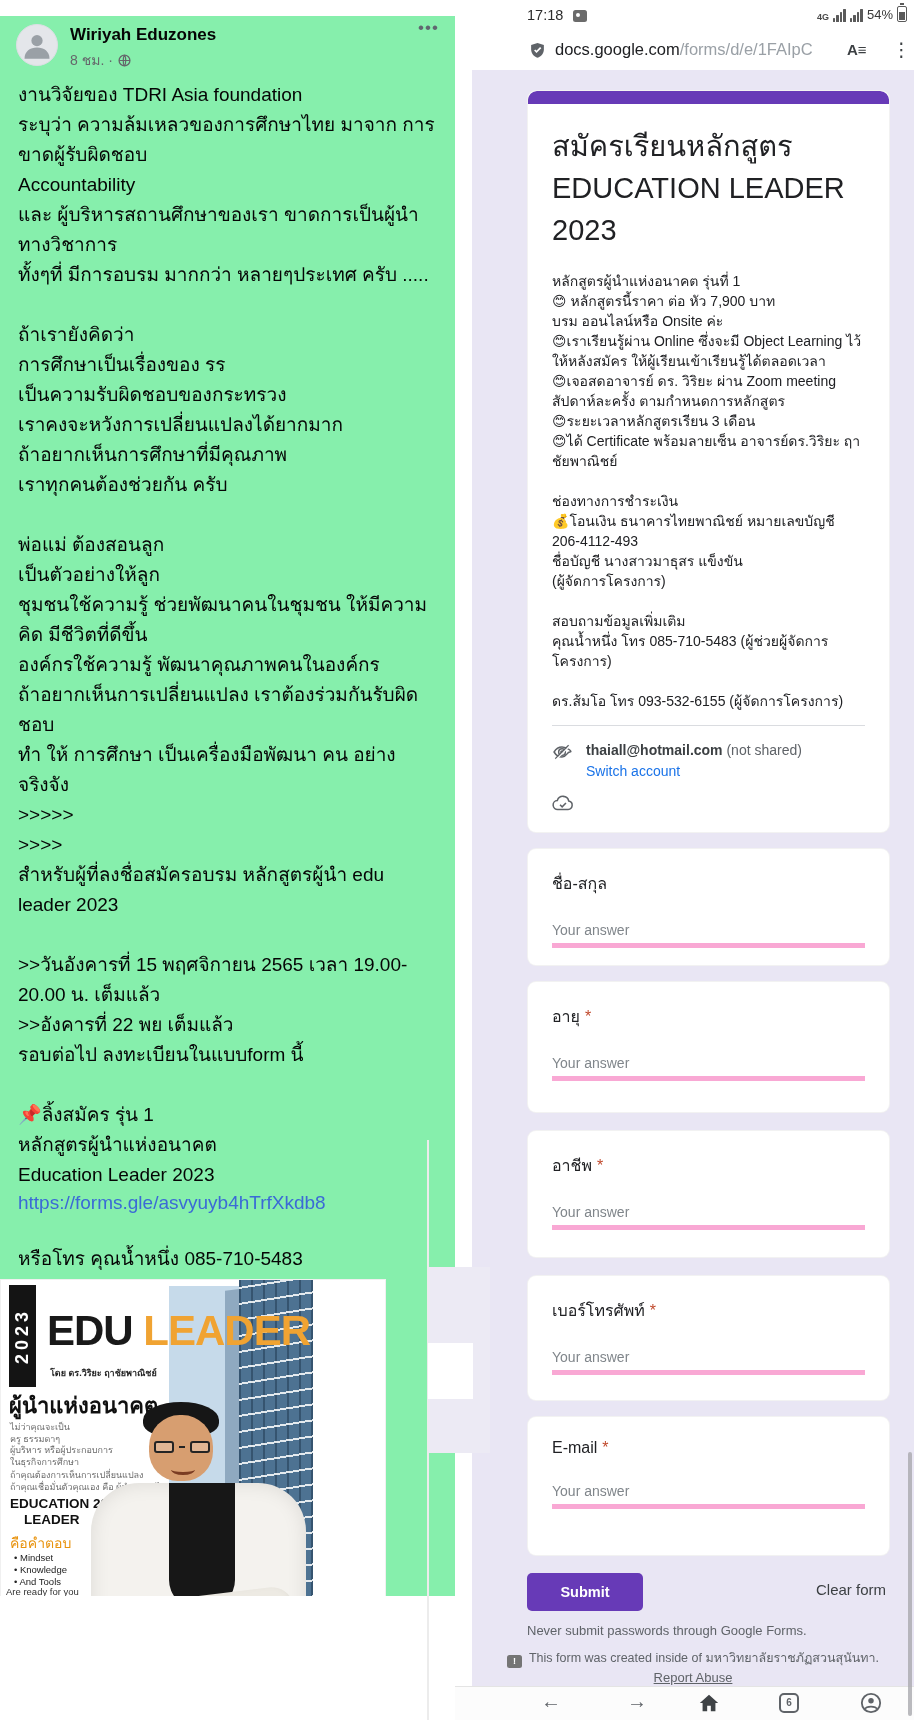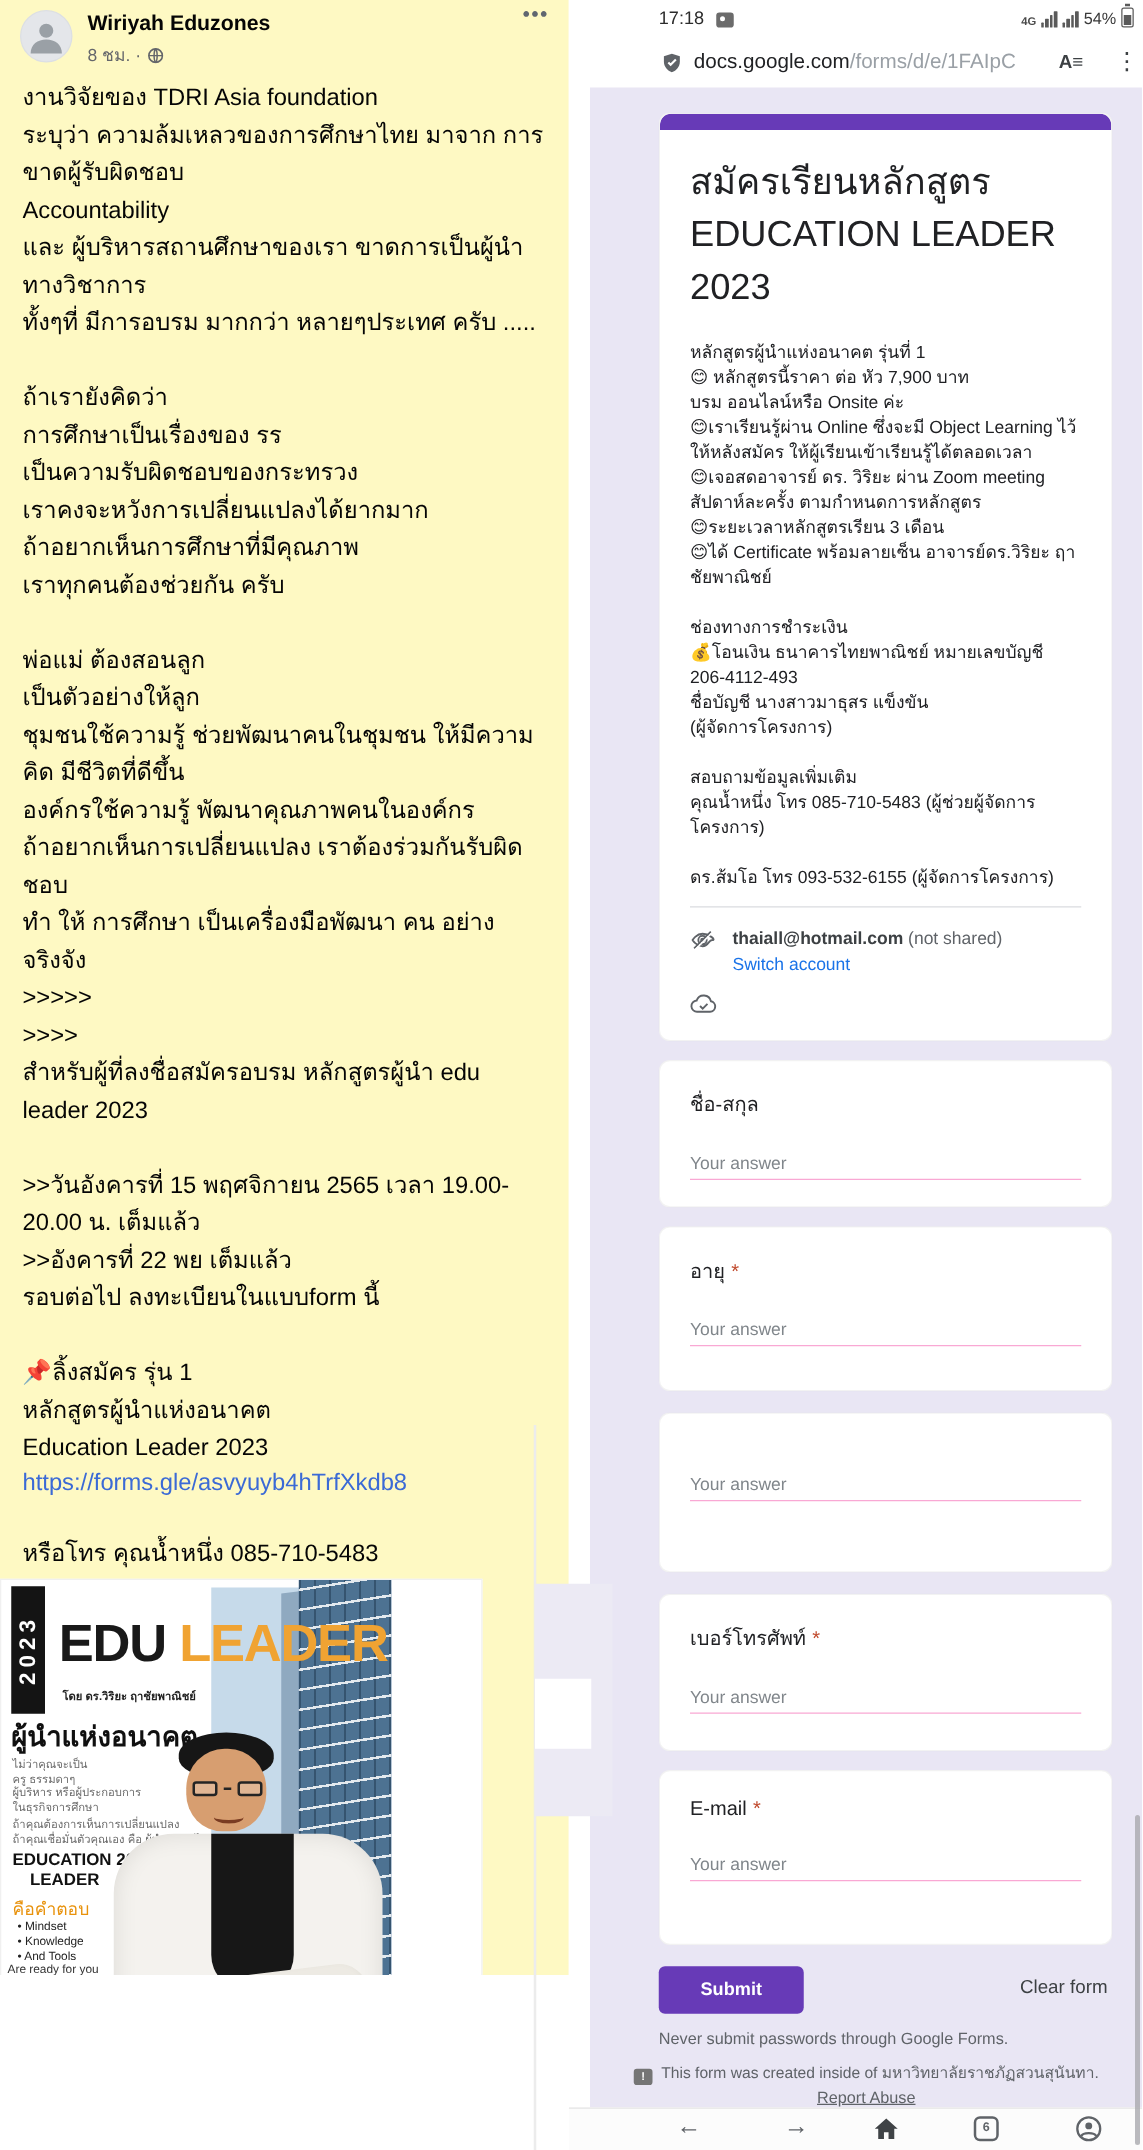--- a/index.html
+++ b/index.html
@@ -2,21 +2,21 @@
 <html><head>
 <meta charset="utf-8">
 <style>
   html,body{margin:0;padding:0;background:#fff}
   #screen{position:relative;width:914px;height:1720px;background:#fff;overflow:hidden;
           font-family:"Liberation Sans","DejaVu Sans",sans-serif;color:#050505}
   #screen *{box-sizing:border-box}
   .abs{position:absolute}
 
   
-  #fb{position:absolute;left:0;top:0;width:455px;height:1580px;background:#fef9c3;overflow:hidden}
+  #fb{position:absolute;left:0;top:16px;width:455px;height:1580px;background:#86efac;overflow:hidden}
   #fb-avatar{position:absolute;left:16px;top:8px;width:42px;height:42px;border-radius:50%;
              background:#e4e6ea;border:1px solid #dcdfe4;display:flex;align-items:center;justify-content:center;overflow:hidden}
   #fb-name{position:absolute;left:70px;top:9px;font-size:17px;font-weight:700;color:#050505}
   #fb-meta{position:absolute;left:70px;top:33px;font-size:14px;color:#65676b;display:flex;align-items:center;gap:5px}
   #fb-dots{position:absolute;left:418px;top:2px;font-size:17px;color:#606770;letter-spacing:1px;cursor:pointer}
   #fb-body{position:absolute;left:18px;top:64px;width:424px;height:1108px;font-size:19px;line-height:30px;
            color:#050505;white-space:pre-line;overflow:hidden}
   #fb-link{position:absolute;left:18px;top:1176px;font-size:19px;color:#3b6ad6;text-decoration:none}
   #fb-phone{position:absolute;left:18px;top:1227px;font-size:19px;color:#050505}
 
@@ -101,21 +101,21 @@
   #f-desc{font-size:14px;line-height:20px;color:#202124;white-space:pre-line}
   #f-hr{border:none;border-top:1px solid #dadce0;margin:14px 0 16px}
   .acct-row{display:flex;gap:14px;align-items:flex-start}
   .acct-line{font-size:14px;color:#5f6368}
   .acct-line b{color:#3c4043}
   #f-switch{font-size:14px;color:#1a73e8;margin-top:5px;cursor:pointer}
   #f-cloud{margin-top:16px}
   .qcard{padding:22px 24px}
   .qlabel{font-size:16px;color:#202124}
   .qstar{color:#c0492c;margin-left:5px}
-  .qanswer{margin-top:26px;font-size:14px;color:#80868b;padding-bottom:5px;border-bottom:1px solid #f9a8d4;cursor:text}
+  .qanswer{margin-top:26px;font-size:14px;color:#80868b;padding-bottom:5px;border-bottom:5px solid #f9a8d4;cursor:text}
   #card2{top:778px;height:118px}
   #card3{top:911px;height:132px}
   #card4{top:1060px;height:128px}
   #card5{top:1205px;height:126px}
   #card6{top:1346px;height:140px}
   #f-submit{position:absolute;left:55px;top:1503px;width:116px;height:38px;background:#673ab7;color:#fff;border:none;
             border-radius:5px;font-size:14.5px;font-weight:700;cursor:pointer;font-family:inherit}
   #f-clear{position:absolute;right:28px;top:1511px;font-size:15px;color:#3c4043;cursor:pointer}
   #f-pwd{position:absolute;left:55px;top:1553px;font-size:13px;color:#5f6368}
   #f-created{position:absolute;left:0;top:1578px;width:100%;text-align:center;font-size:12.5px;color:#5f6368}
@@ -329,20 +329,21 @@
         <div class="qlabel"><span>ชื่อ-สกุล</span><span class="qstar"></span></div>
         <div class="qanswer">Your answer</div>
       </div>
 
       <div class="card qcard" id="card3">
         <div class="qlabel"><span>อายุ</span><span class="qstar">*</span></div>
         <div class="qanswer">Your answer</div>
       </div>
 
       <div class="card qcard" id="card4">
+        <div class="qlabel"><span>อาชีพ</span><span class="qstar">*</span></div>
         <div class="qanswer">Your answer</div>
       </div>
 
       <div class="card qcard" id="card5">
         <div class="qlabel"><span>เบอร์โทรศัพท์</span><span class="qstar">*</span></div>
         <div class="qanswer">Your answer</div>
       </div>
 
       <div class="card qcard" id="card6">
         <div class="qlabel"><span>E-mail</span><span class="qstar">*</span></div>

